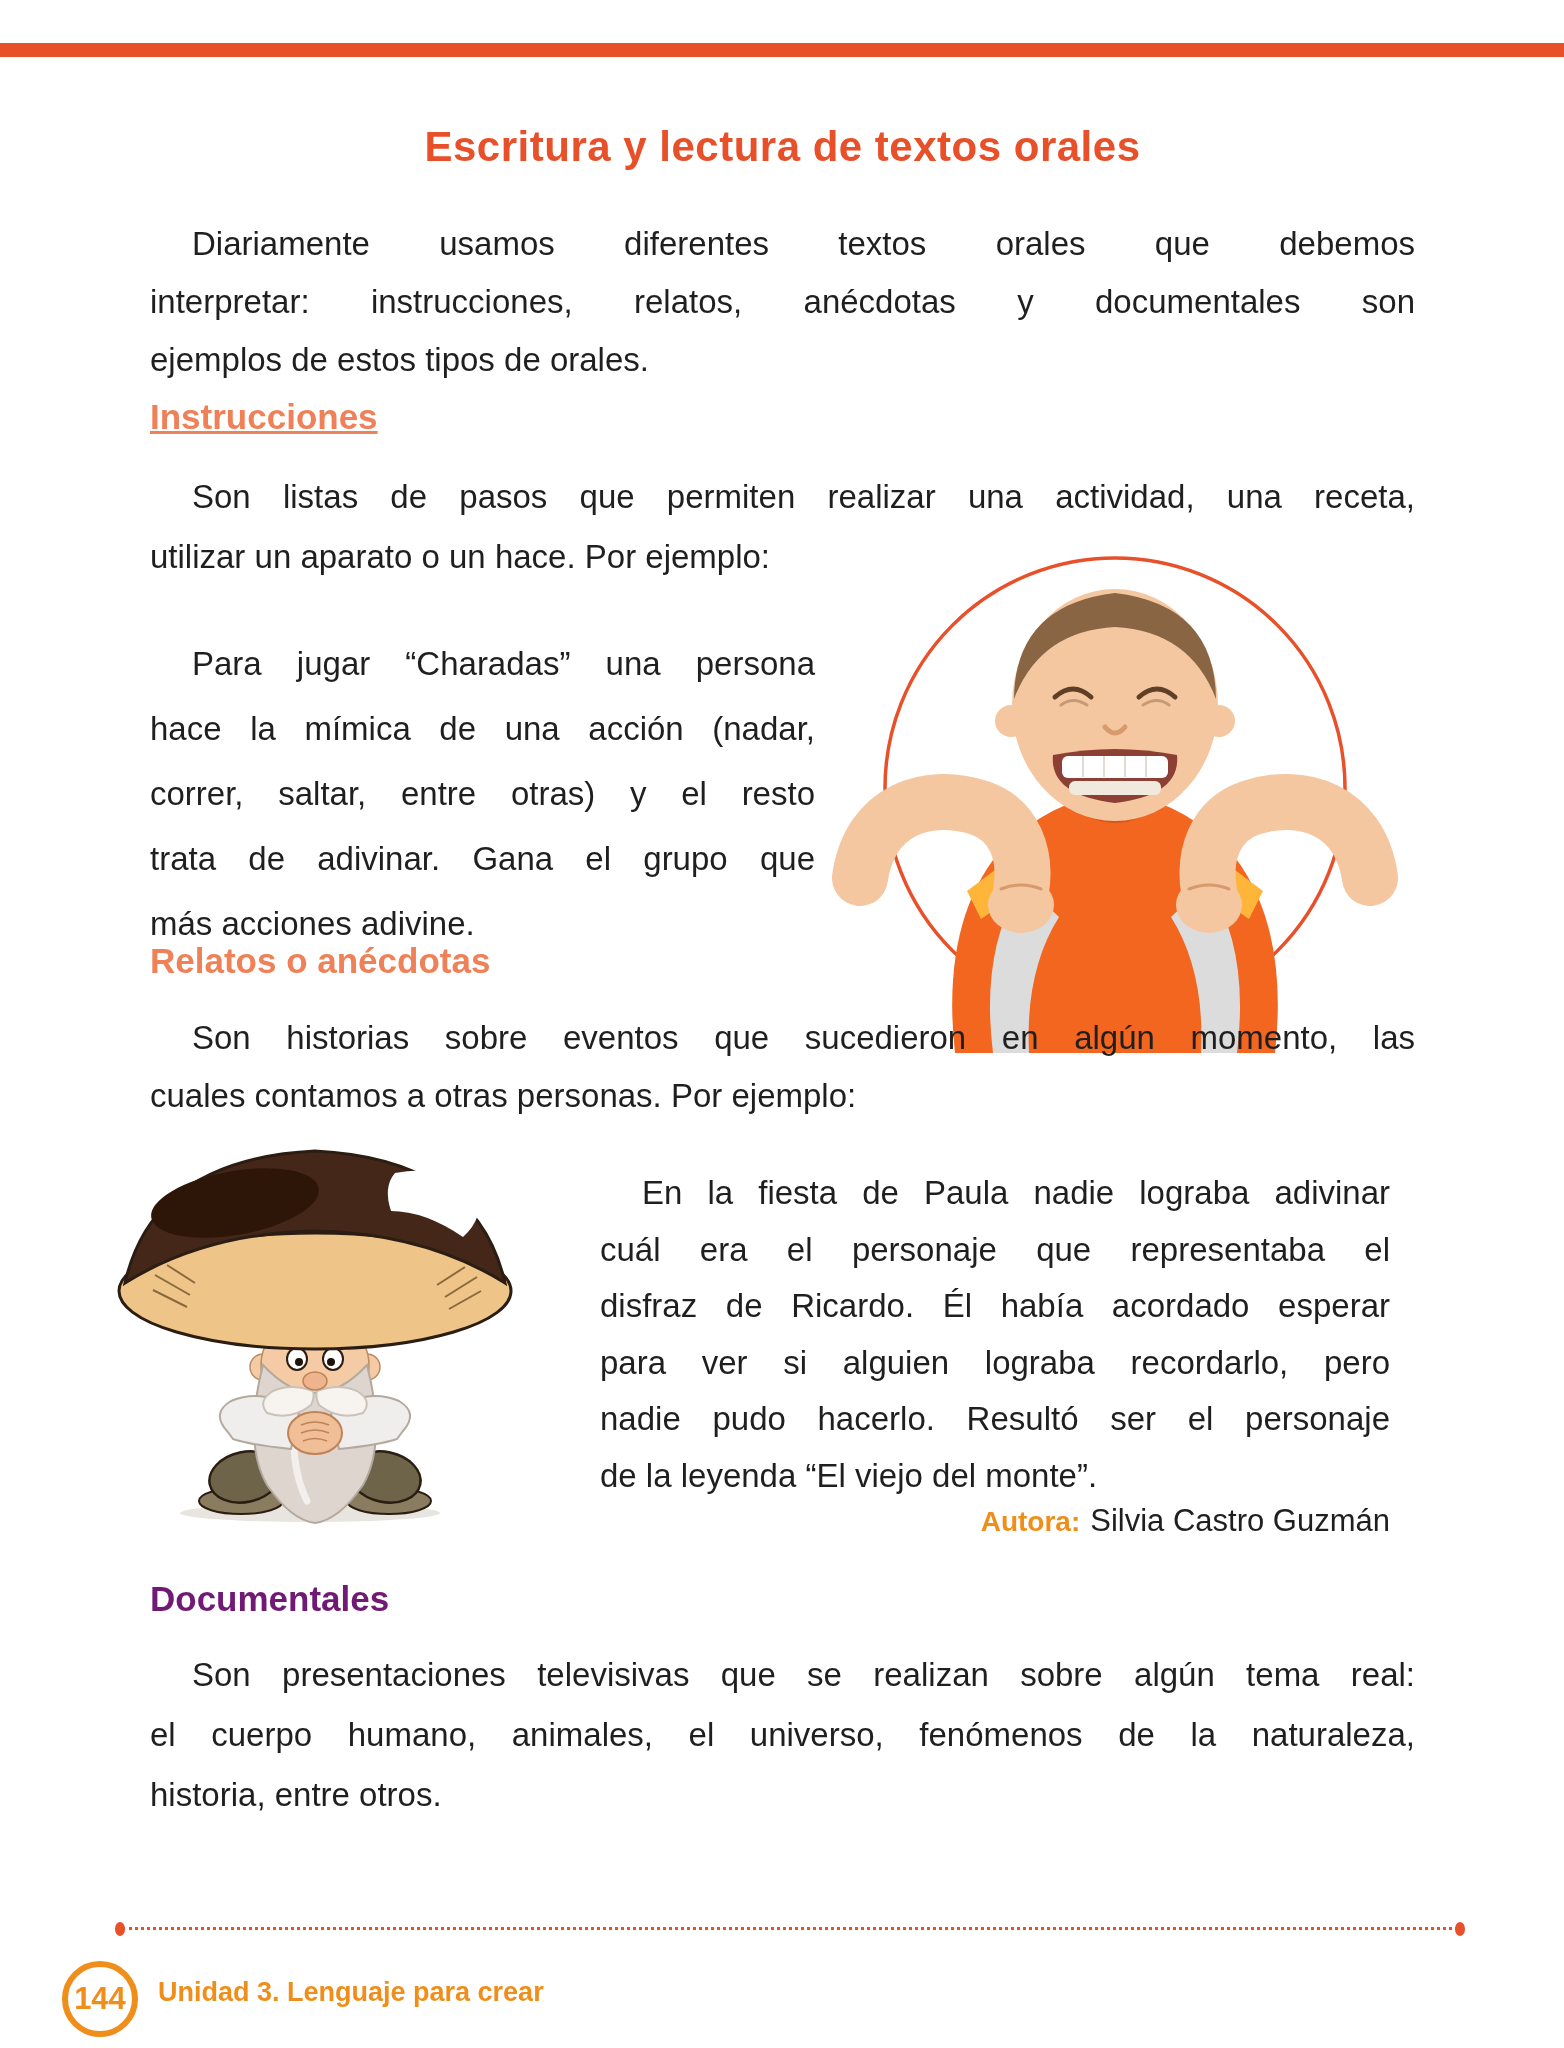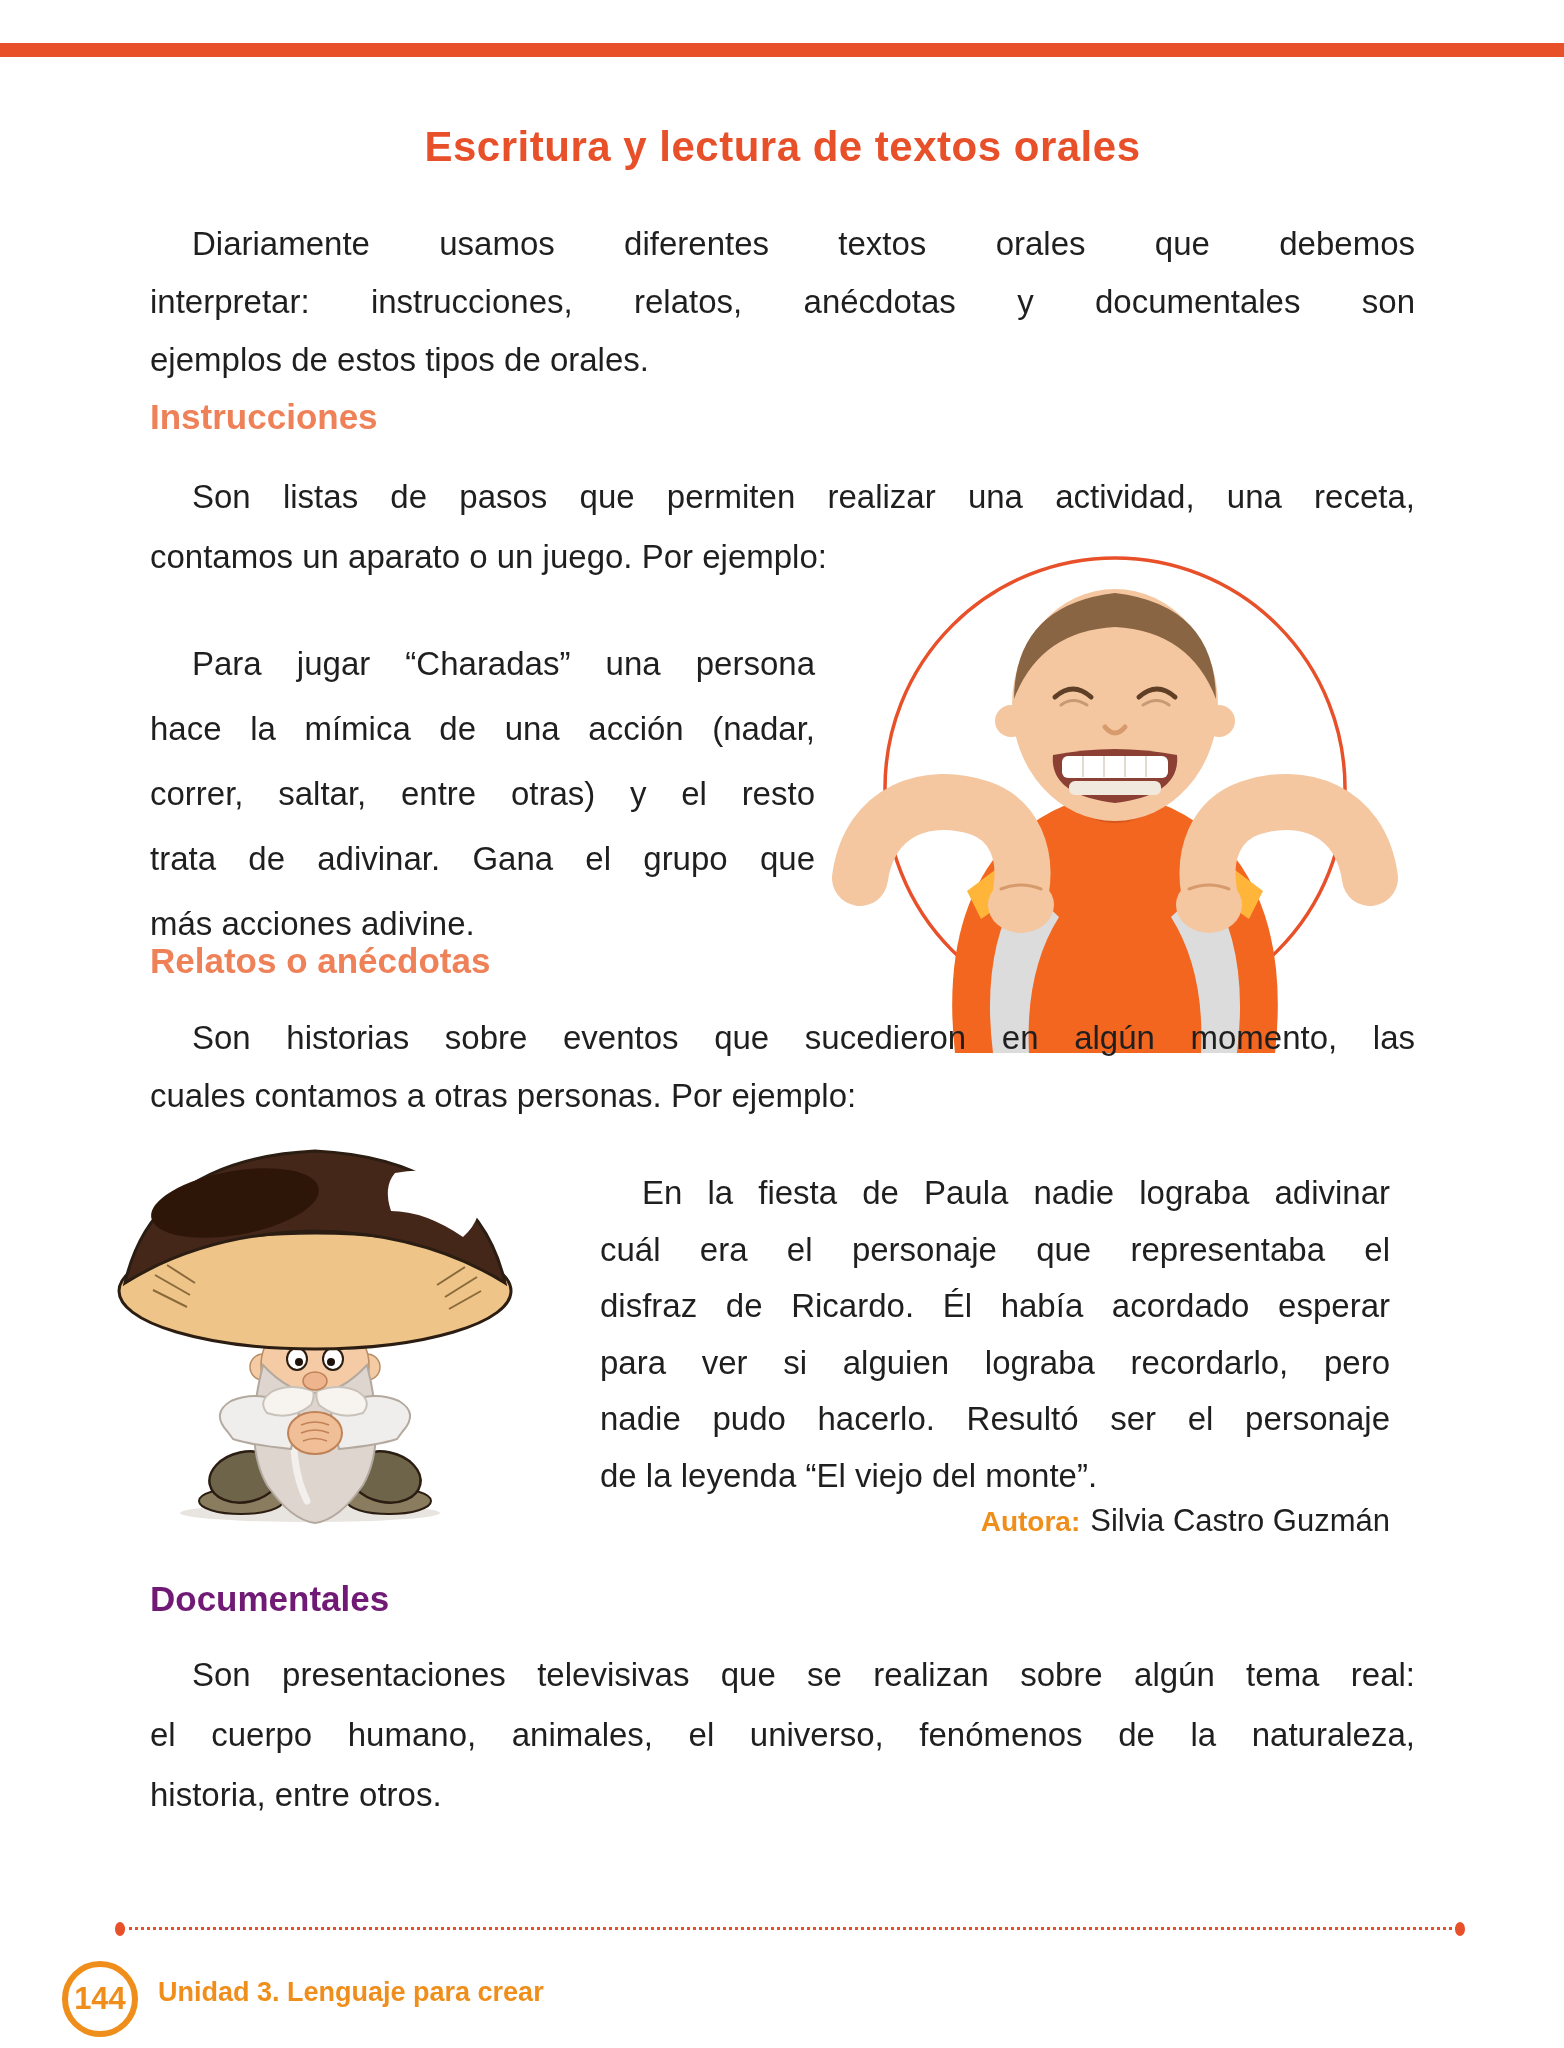--- a/index.html
+++ b/index.html
@@ -16,21 +16,21 @@
   .jpara { position:absolute; left:150px; width:1265px; font-size:33px; }
   .tline { text-align:justify; text-align-last:justify; }
   .tline:first-child { text-indent:42px; }
   .tline:last-child { text-align-last:left; }
   #intro   { top:172px; line-height:58px; }
   #body-instr { top:424px; line-height:60px; }
   #example { top:588px; width:665px; line-height:65px; }
   #body-rel { top:966px; line-height:58px; }
   #story   { top:1122px; left:600px; width:790px; line-height:56.5px; }
   #body-doc { top:1602px; line-height:60px; }
-  #h-instr { top:354px; }
+  #h-instr { top:354px;text-decoration:underline; }
   #h-rel   { top:898px; }
   #h-doc   { top:1536px; }
   .author-line {
     position:absolute; left:600px; top:1460px; width:790px;
     text-align:right; font-size:31px;
   }
   .author-label { font-size:28px; font-weight:bold; margin-right:10px; }
   .author-name  { color:#1f1f1f; }
   .figure { position:absolute; }
   #boy-fig   { left:815px; top:450px; width:600px; height:560px; }
@@ -68,21 +68,21 @@
   <div class="jpara" id="intro">
       <div class="tline">Diariamente usamos diferentes textos orales que debemos</div>
       <div class="tline">interpretar: instrucciones, relatos, anécdotas y documentales son</div>
       <div class="tline">ejemplos de estos tipos de orales.</div>
     </div>
 
   <div class="heading" id="h-instr" style="color:#ef8158;">Instrucciones</div>
 
   <div class="jpara" id="body-instr">
       <div class="tline">Son listas de pasos que permiten realizar una actividad, una receta,</div>
-      <div class="tline">contamos un aparato o un juego. Por ejemplo:</div>
+      <div class="tline">utilizar un aparato o un hace. Por ejemplo:</div>
     </div>
 
   <div class="jpara" id="example">
       <div class="tline">Para jugar “Charadas” una persona</div>
       <div class="tline">hace la mímica de una acción (nadar,</div>
       <div class="tline">correr, saltar, entre otras) y el resto</div>
       <div class="tline">trata de adivinar. Gana el grupo que</div>
       <div class="tline">más acciones adivine.</div>
     </div>
 

